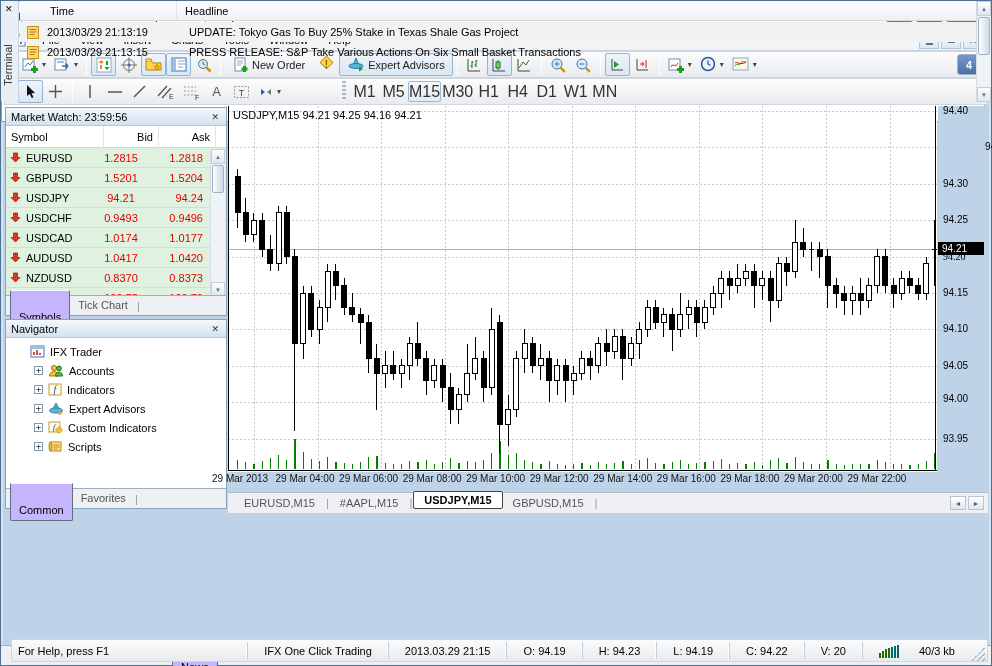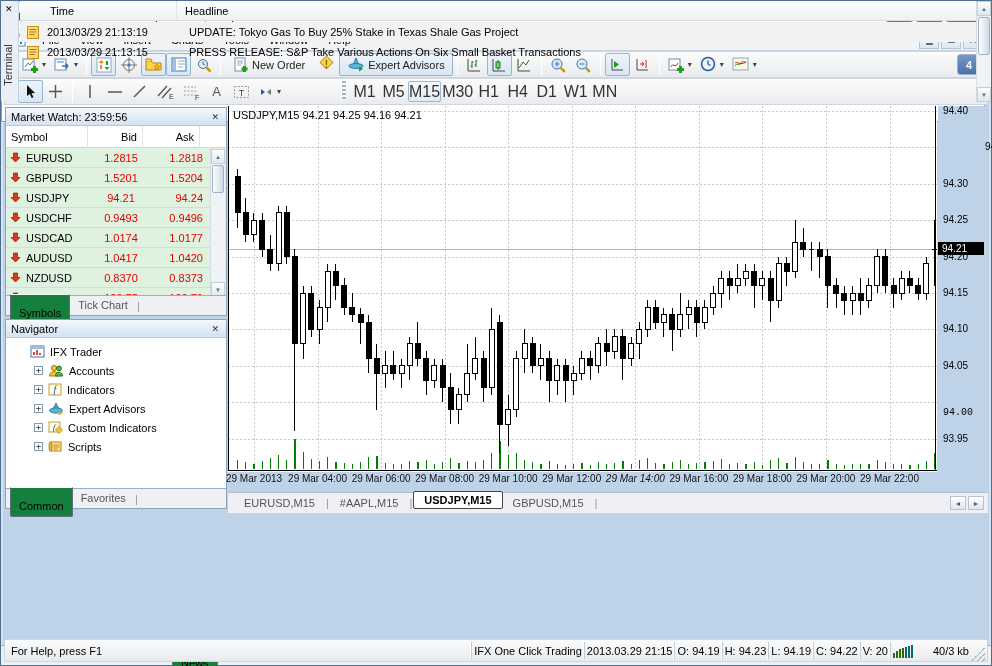--- a/index.html
+++ b/index.html
@@ -35,51 +35,51 @@
 .tfbtn{min-width:29px;height:21px;border:1px solid transparent;background:transparent;font-size:16px;color:#333;display:flex;align-items:center;justify-content:center}
 .tfbtn.active{background:linear-gradient(#f4f8fc,#e0ebf6);border:1px solid #9ab7d4;border-radius:2px}
 
 .panel{position:absolute;background:#fff;border:1px solid #8ba4bc}
 .phead{height:18px;background:linear-gradient(#f3f8fc,#d2e2f0);border-bottom:1px solid #b3c8db;display:flex;align-items:center;padding:0 5px;font-size:11px}
 .phead .closex{margin-left:auto;font-size:9px;font-weight:bold;color:#333;padding:0 2px}
 
 #market-watch{left:4px;top:106px;width:222px;height:209px}
 .mw-tablehead{display:flex;height:22px;border-bottom:1px solid #cdd6de;align-items:center;background:#fff}
 .mw-tablehead span{padding:0 5px;border-right:1px solid #e0e4e8;height:22px;display:flex;align-items:center}
-.cw-sym{width:82px}.cw-bid{width:55px;justify-content:flex-end}.cw-ask{width:57px;justify-content:flex-end}
+.cw-sym{width:98px}.cw-bid{width:55px;justify-content:flex-end}.cw-ask{width:57px;justify-content:flex-end}
 .mw-rows{height:148px;overflow:hidden}
 .mw-row{display:flex;height:20px;align-items:center;background:#dff2df;border-bottom:1px solid #c9e4c9}
 .mw-row .sym{width:90px;display:flex;align-items:center;gap:5px;padding-left:4px}
 .mw-row .bid,.mw-row .ask{color:#e00000}
 .mw-row .bid{width:55px;text-align:center;padding-right:5px}
 .mw-row .ask{width:57px;text-align:right;padding-right:5px}
 .mw-scroll{position:absolute;right:1px;top:41px;width:15px;height:148px;background:#f0f3f6;border-left:1px solid #d5dce2}
 .sbtn{height:15px;display:flex;align-items:center;justify-content:center;font-size:7px;color:#55708a;background:linear-gradient(#fdfdfe,#dfe7ef);border:1px solid #c3cfdb}
 .sthumb{margin:1px;height:28px;background:linear-gradient(90deg,#fdfdfe,#ccd9e6);border:1px solid #9fb4c9;border-radius:2px}
 
 .tabs{position:absolute;left:0;right:0;bottom:0;height:20px;background:#eef0f3;border-top:1px solid #9db0c2;display:flex;align-items:center;padding-left:4px;font-size:11px;color:#555}
 .tab{padding:2px 8px 3px}
-.tab.active{background:#15803d;border:1px solid #5f6f7f;border-bottom:1px solid #fff;color:#000;margin-top:-6px;padding-top:12px;border-radius:2px 2px 0 0}
+.tab.active{background:#c4b5fd;border:1px solid #5f6f7f;border-bottom:1px solid #fff;color:#000;margin-top:-6px;padding-top:20px;border-radius:2px 2px 0 0}
 .tabs-bottom .tab.active{margin-top:0;margin-bottom:-6px;padding-bottom:4px;border:1px solid #5f6f7f;border-top:1px solid #fff;border-radius:0 0 2px 2px}
 .tabsep{color:#999;margin:0 1px}
 
 #navigator{left:4px;top:318px;width:222px;height:190px}
 .tree{padding:4px 20px}
 .tree-row{display:flex;align-items:center;height:19px;gap:5px;padding-left:4px}
 .tree-row.child{padding-left:8px}
 .plusbox{width:9px;height:9px;border:1px solid #8399ad;background:#fff;display:flex;align-items:center;justify-content:center;font-size:9px;line-height:7px;color:#333;font-family:"DejaVu Sans Mono",monospace}
 
 #chart-wrap{position:absolute;left:227px;top:105px;width:709px;height:366px;background:#fff}
 #chart-svg{position:absolute;left:0;top:0}
 .chart-title{position:absolute;left:5px;top:3px;font-size:11px;color:#000;white-space:nowrap}
 #price-axis{position:absolute;left:937px;top:105px;width:51px;height:382px;background:#bed3e7;font-size:10px}
 #price-axis .ptick{position:absolute;left:5px}
 #price-badge{position:absolute;left:0;width:46px;height:13px;background:#000;color:#fff;display:flex;align-items:center;padding-left:4px;font-size:10px}
 #time-axis{position:absolute;left:227px;top:472px;width:709px;height:16px;font-size:10px;color:#111}
-#time-axis span{position:absolute;width:84px;text-align:center;white-space:nowrap}
+#time-axis span{position:absolute;width:84px;white-space:nowrap}
 
 #chart-tabbar{position:absolute;left:227px;top:491px;right:3px;height:21px;background:#eef0f3;border-top:1px solid #aebecd;display:flex;align-items:center;padding-left:6px;font-size:11px;color:#555}
 #chart-tabbar .tab.active{background:#fff;border:1px solid #444;border-radius:2px;color:#000;font-weight:bold;padding:2px 10px}
 #chart-tabbar .tab{padding:2px 10px}
 .tabscroll{margin-left:auto;display:flex;gap:2px;margin-right:4px}
 .tabscroll div{width:16px;height:14px;border:1px solid #b7c3cf;background:linear-gradient(#fff,#dfe6ee);display:flex;align-items:center;justify-content:center;font-size:7px;color:#4a6076}
 
 #terminal{left:4px;top:515px;width:984px;height:121px;background:#fff;border:1px solid #8ba4bc}
 .t-strip{position:absolute;left:0;top:0;width:18px;height:100px;background:#e9eff5;border-right:1px solid #c4d2de}
 .t-strip .closex{position:absolute;left:4px;top:3px;font-size:9px;font-weight:bold}
@@ -89,23 +89,23 @@
 .t-head .h-headline{padding-left:8px;border-left:1px solid #e0e4e8;height:20px;display:flex;align-items:center}
 .t-rows{position:absolute;left:19px;top:21px;right:15px;height:80px;overflow:hidden}
 .t-row{display:flex;align-items:center;height:20px;gap:0}
 .t-row:nth-child(odd){background:#f2f2f2}
 .t-row .nicon{margin:0 8px 0 7px}
 .t-row .ntime{width:133px}
 .t-row .nheadline{padding-left:9px;white-space:nowrap}
 .t-scroll{position:absolute;right:0;top:0;width:15px;height:101px;background:#f0f3f6;border-left:1px solid #d5dce2}
 #terminal .tabs{padding-left:24px}
 
-#statusbar{position:absolute;left:3px;right:3px;bottom:3px;height:23px;background:linear-gradient(#fafbfc,#e8ebee);border:1px solid #cfd6de;display:flex;align-items:center;font-size:11px}
+#statusbar{position:absolute;left:10px;right:3px;bottom:3px;height:23px;background:linear-gradient(#fafbfc,#e8ebee);border:1px solid #cfd6de;display:flex;align-items:center;font-size:11px}
 #statusbar .help{flex:1;padding-left:6px}
-.seg{border-left:1px solid #c4cbd2;box-shadow:-1px 0 0 #fff;height:17px;display:flex;align-items:center;padding:0 2px;white-space:nowrap}
+.seg{border-left:1px solid #c4cbd2;box-shadow:-1px 0 0 #fff;height:17px;display:flex;align-items:center;padding:0 16px;white-space:nowrap}
 .resize-grip{width:14px;height:14px;margin:6px 2px 0 0;background:
  linear-gradient(135deg,transparent 0 50%,#aab6c2 50% 57%,transparent 57% 68%,#aab6c2 68% 75%,transparent 75% 86%,#aab6c2 86% 93%,transparent 93%)}
 svg{display:block}
 </style>
 </head>
 <body>
 
 <div class="app">
 
   <div class="titlebar">
@@ -846,36 +846,36 @@
         <line x1="707.5" y1="0" x2="707.5" y2="365" stroke="#000" stroke-width="1"></line>
         <line x1="0" y1="364.5" x2="709" y2="364.5" stroke="#000" stroke-width="1"></line>
       </svg>
     <div class="chart-title">USDJPY,M15  94.21 94.25 94.16 94.21</div>
   </div>
   <div id="price-axis">
       <span class="ptick" style="top: -0.9768px;">94.40</span>
       <span class="ptick" style="top: 35.4232px; margin-left: 42px;">94.35</span>
       <span class="ptick" style="top: 71.8232px;">94.30</span>
       <span class="ptick" style="top: 108.223px;">94.25</span>
-      <span class="ptick" style="top: 144.623px;">94.20</span>
+      <span class="ptick" style="top: 144.623px; font-family: Liberation Serif, serif;">94.20</span>
       <span class="ptick" style="top: 181.023px;">94.15</span>
       <span class="ptick" style="top: 217.423px;">94.10</span>
       <span class="ptick" style="top: 253.823px;">94.05</span>
-      <span class="ptick" style="top: 301px; font-family: Liberation Mono, monospace;">94.00</span>
+      <span class="ptick" style="top: 287px;">94.00</span>
       <span class="ptick" style="top: 326.623px;">93.95</span>
       <div id="price-badge" style="top: 136.343px;">94.21</div>
     </div>
   <div id="time-axis">
       <span style="left: -16px;">29 Mar 2013</span>
       <span style="left: 47.55px;">29 Mar 04:00</span>
       <span style="left: 111.1px;">29 Mar 06:00</span>
       <span style="left: 174.65px;">29 Mar 08:00</span>
       <span style="left: 238.2px;">29 Mar 10:00</span>
       <span style="left: 301.75px;">29 Mar 12:00</span>
-      <span style="left: 365.3px; font-style: italic;">29 Mar 14:00</span>
+      <span style="left: 365.3px;">29 Mar 14:00</span>
       <span style="left: 428.85px;">29 Mar 16:00</span>
       <span style="left: 492.4px;">29 Mar 18:00</span>
       <span style="left: 555.95px;">29 Mar 20:00</span>
       <span style="left: 619.5px;">29 Mar 22:00</span>
     </div>
 
   <div id="chart-tabbar">
     <div id="chart-tabs" style="display:flex;align-items:center">
         <span class="tab">EURUSD,M15</span>
         <span class="tabsep">|</span>

